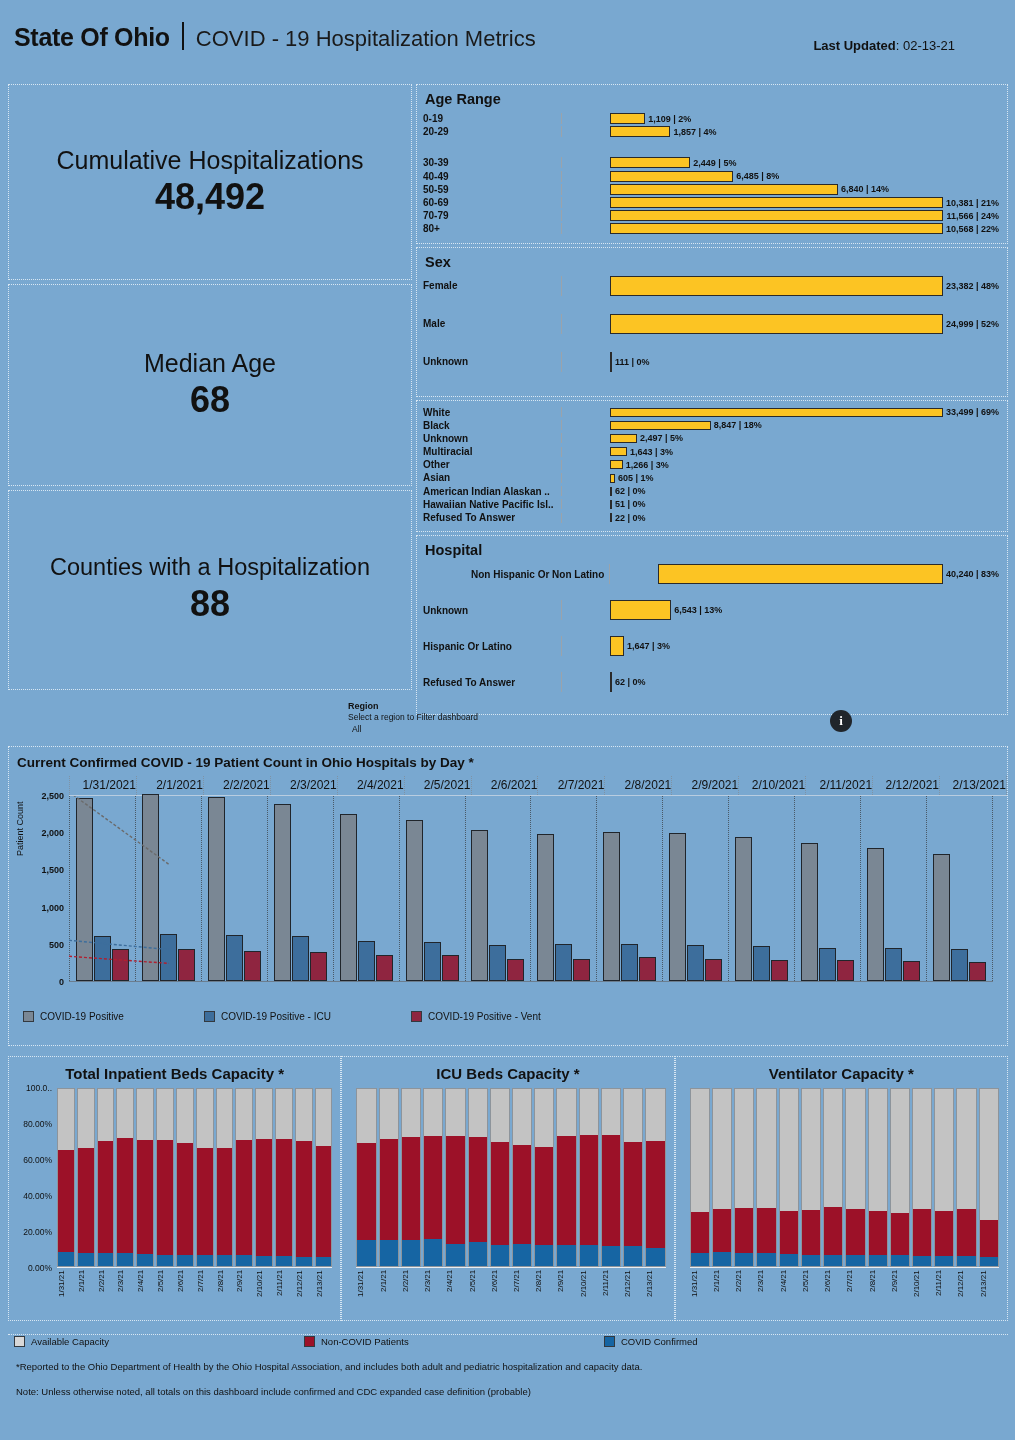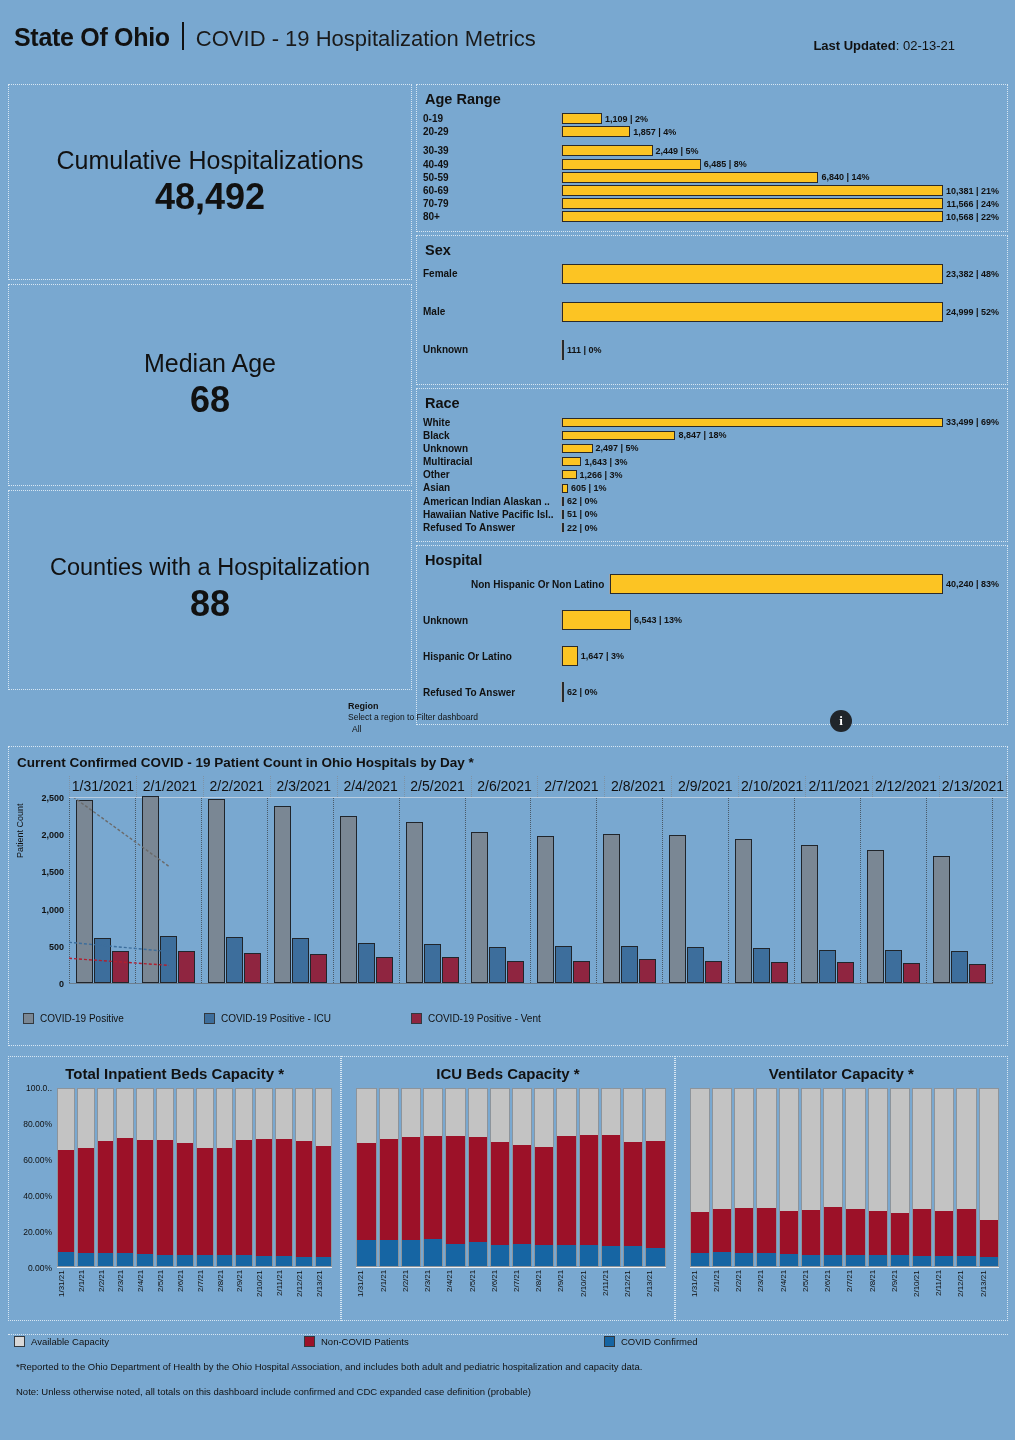--- a/index.html
+++ b/index.html
@@ -42,42 +42,42 @@
   .demo {
     border:1px dotted #d8e7f3;
     padding:6px 8px 6px 6px;
     margin-bottom:3px;
     position:relative;
   }
   .demo-h { font-size:14.5px; font-weight:bold; margin:0 0 6px 2px; }
   .rows { position:relative; }
   .brow { display:flex; align-items:center; }
   .blabel { font-size:10px; font-weight:bold; flex:0 0 138px; line-height:1.12; padding-right:4px; }
-  .btrack { flex:1 1 auto; position:relative; display:flex; align-items:center; border-left:1px solid #9aa3ab; }
+  .btrack { flex:1 1 auto; position:relative; display:flex; align-items:center; border-left:1px solid #9aa3ab;padding-left:48px; }
   .bar { background:#fcc423; border:1px solid #2a2a2a; height:11px; }
   .bval { font-size:9px; font-weight:bold; margin-left:3px; white-space:nowrap; }
 
   
   .regionbar { position:absolute; left:0; top:698px; width:1015px; height:46px; }
   .region { position:absolute; left:348px; top:2px; font-size:8.5px; line-height:1.35; }
   .region .rt { font-weight:bold; font-size:9px; }
   .region .rv { padding-left:4px; }
   .info-ic {
     position:absolute; left:830px; top:710px;
     width:22px; height:22px; border-radius:50%;
     background:#20252b; color:#fff;
     font-size:13px; font-weight:bold; font-family:"Liberation Serif", serif;
     display:flex; align-items:center; justify-content:center;
   }
 
   
   .ts-panel { position:absolute; left:8px; top:746px; width:1000px; height:300px; border:1px dotted #d8e7f3; }
   .ts-title { font-size:13.5px; font-weight:bold; padding:8px 0 0 8px; }
   .ts-datehdr { display:flex; margin:6px 0 0 60px; border-bottom:1px solid #b9cde0; }
-  .ts-dcell { flex:1 1 0; text-align:center; font-size:14px; padding:2px 0 3px 0; border-left:1px dotted #7e93a6; }
+  .ts-dcell { flex:1 1 0; text-align:right; font-size:12px; padding:2px 0 3px 0; border-left:1px dotted #7e93a6; }
   .ts-dcell:last-child { border-right:1px dotted #7e93a6; }
 
   .ts-plotwrap { position:relative; height:205px; margin:0 10px 0 0; }
   .ts-ylab {
     position:absolute; left:6px; top:60px;
     font-size:9px; transform:rotate(-90deg); transform-origin:left top;
     white-space:nowrap;
   }
   .ts-yaxis { position:absolute; left:18px; top:0; width:40px; height:186px; }
   .ts-ytick { position:absolute; right:3px; font-size:9px; transform:translateY(-50%);font-weight:bold; }
@@ -165,21 +165,21 @@
         <div class="demo">
           <div class="demo-h">Age Range</div>
           <div class="rows">
             <div class="brow" style="margin-bottom: 2px;">
               <div class="blabel">0-19</div>
               <div class="btrack">
                 <div class="bar" style="height: 11px; width: calc(9.59% - 2px);"></div>
                 <div class="bval">1,109 | 2%</div>
               </div>
             </div>
-            <div class="brow" style="margin-bottom: 8px;">
+            <div class="brow" style="margin-bottom: 20px;">
               <div class="blabel">20-29</div>
               <div class="btrack">
                 <div class="bar" style="height: 11px; width: calc(16.06% - 2px);"></div>
                 <div class="bval">1,857 | 4%</div>
               </div>
             </div>
             <div class="brow" style="margin-bottom: 2px;">
               <div class="blabel">30-39</div>
               <div class="btrack">
                 <div class="bar" style="height: 11px; width: calc(21.17% - 2px);"></div>
@@ -243,21 +243,20 @@
             <div class="brow" style="margin-bottom: 18px;">
               <div class="blabel">Unknown</div>
               <div class="btrack">
                 <div class="bar" style="height: 20px; width: calc(0.44% + 0px);"></div>
                 <div class="bval">111 | 0%</div>
               </div>
             </div>
           </div>
         </div>
         <div class="demo">
-          <div class="demo-h">Race</div>
           <div class="rows">
             <div class="brow" style="margin-bottom: 2px;">
               <div class="blabel">White</div>
               <div class="btrack">
                 <div class="bar" style="height: 9px; width: calc(100% - 2px);"></div>
                 <div class="bval">33,499 | 69%</div>
               </div>
             </div>
             <div class="brow" style="margin-bottom: 2px;">
               <div class="blabel">Black</div>

